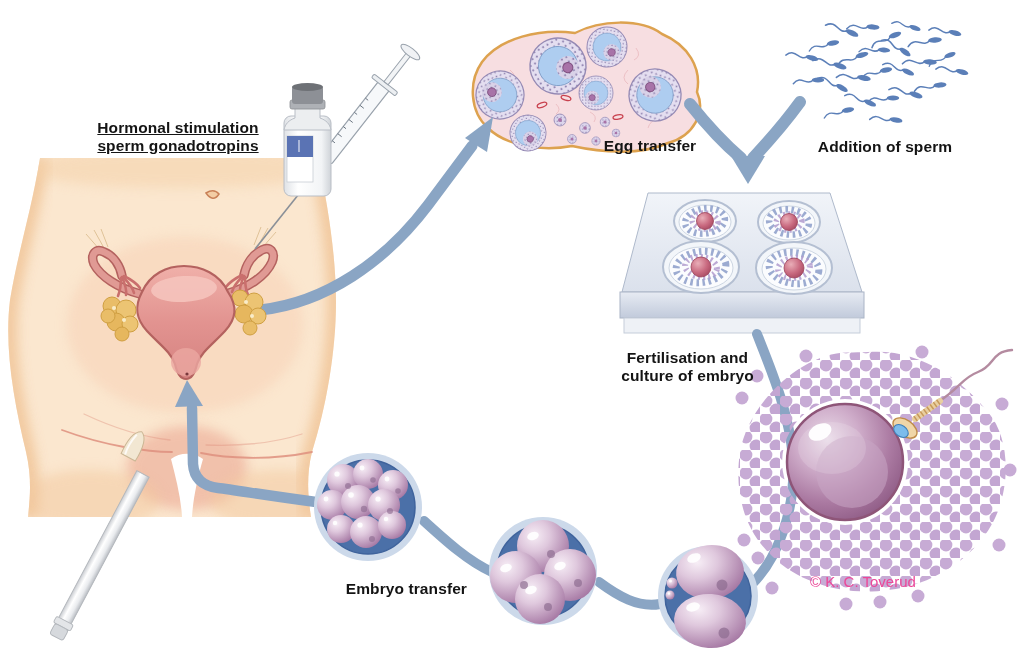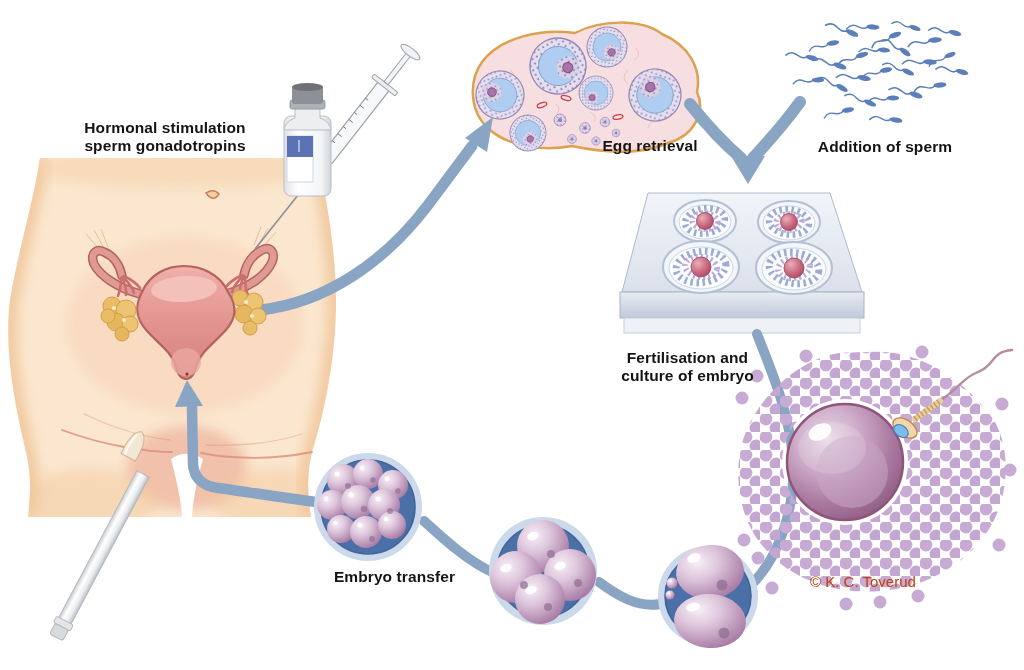--- a/index.html
+++ b/index.html
@@ -1,21 +1,21 @@
 <!DOCTYPE html>
 <html><head>
 <meta charset="utf-8">
 <style>
   html,body{margin:0;padding:0;background:#fff;}
   .canvas{position:relative;width:1024px;height:670px;background:#ffffff;overflow:hidden;
           font-family:"Liberation Sans",sans-serif;}
   .art{position:absolute;left:0;top:0;}
   .lbl{position:absolute;font-weight:bold;font-size:15.5px;line-height:1.16;color:#141414;
        text-align:center;letter-spacing:.1px;}
-  .credit{position:absolute;font-size:15px;font-weight:400;color:#c2410c;text-align:left;}
+  .credit{position:absolute;font-size:15px;font-weight:400;color:#ec4899;text-align:left;}
 </style>
 </head>
 <body>
 
 <div class="canvas">
 
 <svg class="art" width="1024" height="670" viewBox="0 0 1024 670" aria-hidden="true">
   <defs>
     <filter id="soft7" x="-40%" y="-40%" width="180%" height="180%">
           <feGaussianBlur stdDeviation="6"></feGaussianBlur>
@@ -435,32 +435,32 @@
       <path d="M-3,-18 C-5,-10 -5,0 -4,5" stroke="#ffffff" stroke-width="2" fill="none" opacity=".8"></path>
     </g>
     <g transform="translate(143,474) rotate(28)">
       <rect x="-7" y="0" width="14" height="182" fill="url(#tubeG)" stroke="#b3b7bc" stroke-width="0.9"></rect>
       <rect x="-9.5" y="166" width="19" height="7" rx="2" fill="#e3e5e8" stroke="#b3b7bc" stroke-width="0.9"></rect>
       <rect x="-7.5" y="173" width="15" height="12" rx="3" fill="#d6d9dd" stroke="#b3b7bc" stroke-width="0.9"></rect>
     </g>
   </g>
 </svg>
 
-<div class="lbl" style="left:65px;top:119px;width:200px;">
+<div class="lbl" style="left:78px;top:119px;width:200px;text-decoration:underline;">
   <span>Hormonal stimulation</span><br>
   <span>sperm gonadotropins</span>
 </div>
 
-<div class="lbl" style="left:575px;top:137px;width:150px;">Egg retrieval</div>
+<div class="lbl" style="left:575px;top:137px;width:150px;">Egg transfer</div>
 
 <div class="lbl" style="left:795px;top:138px;width:180px;">Addition of sperm</div>
 
 <div class="lbl" style="left:600px;top:349px;width:175px;">
   <span>Fertilisation and</span><br>
   <span>culture of embryo</span>
 </div>
 
-<div class="lbl" style="left:322px;top:568px;width:145px;">Embryo transfer</div>
+<div class="lbl" style="left:322px;top:580px;width:145px;text-align:right;">Embryo transfer</div>
 
 
 <div class="credit" style="left:810px;top:573px;width:170px;">© K. C. Toverud</div>
 
 </div>
 
 </body></html>

